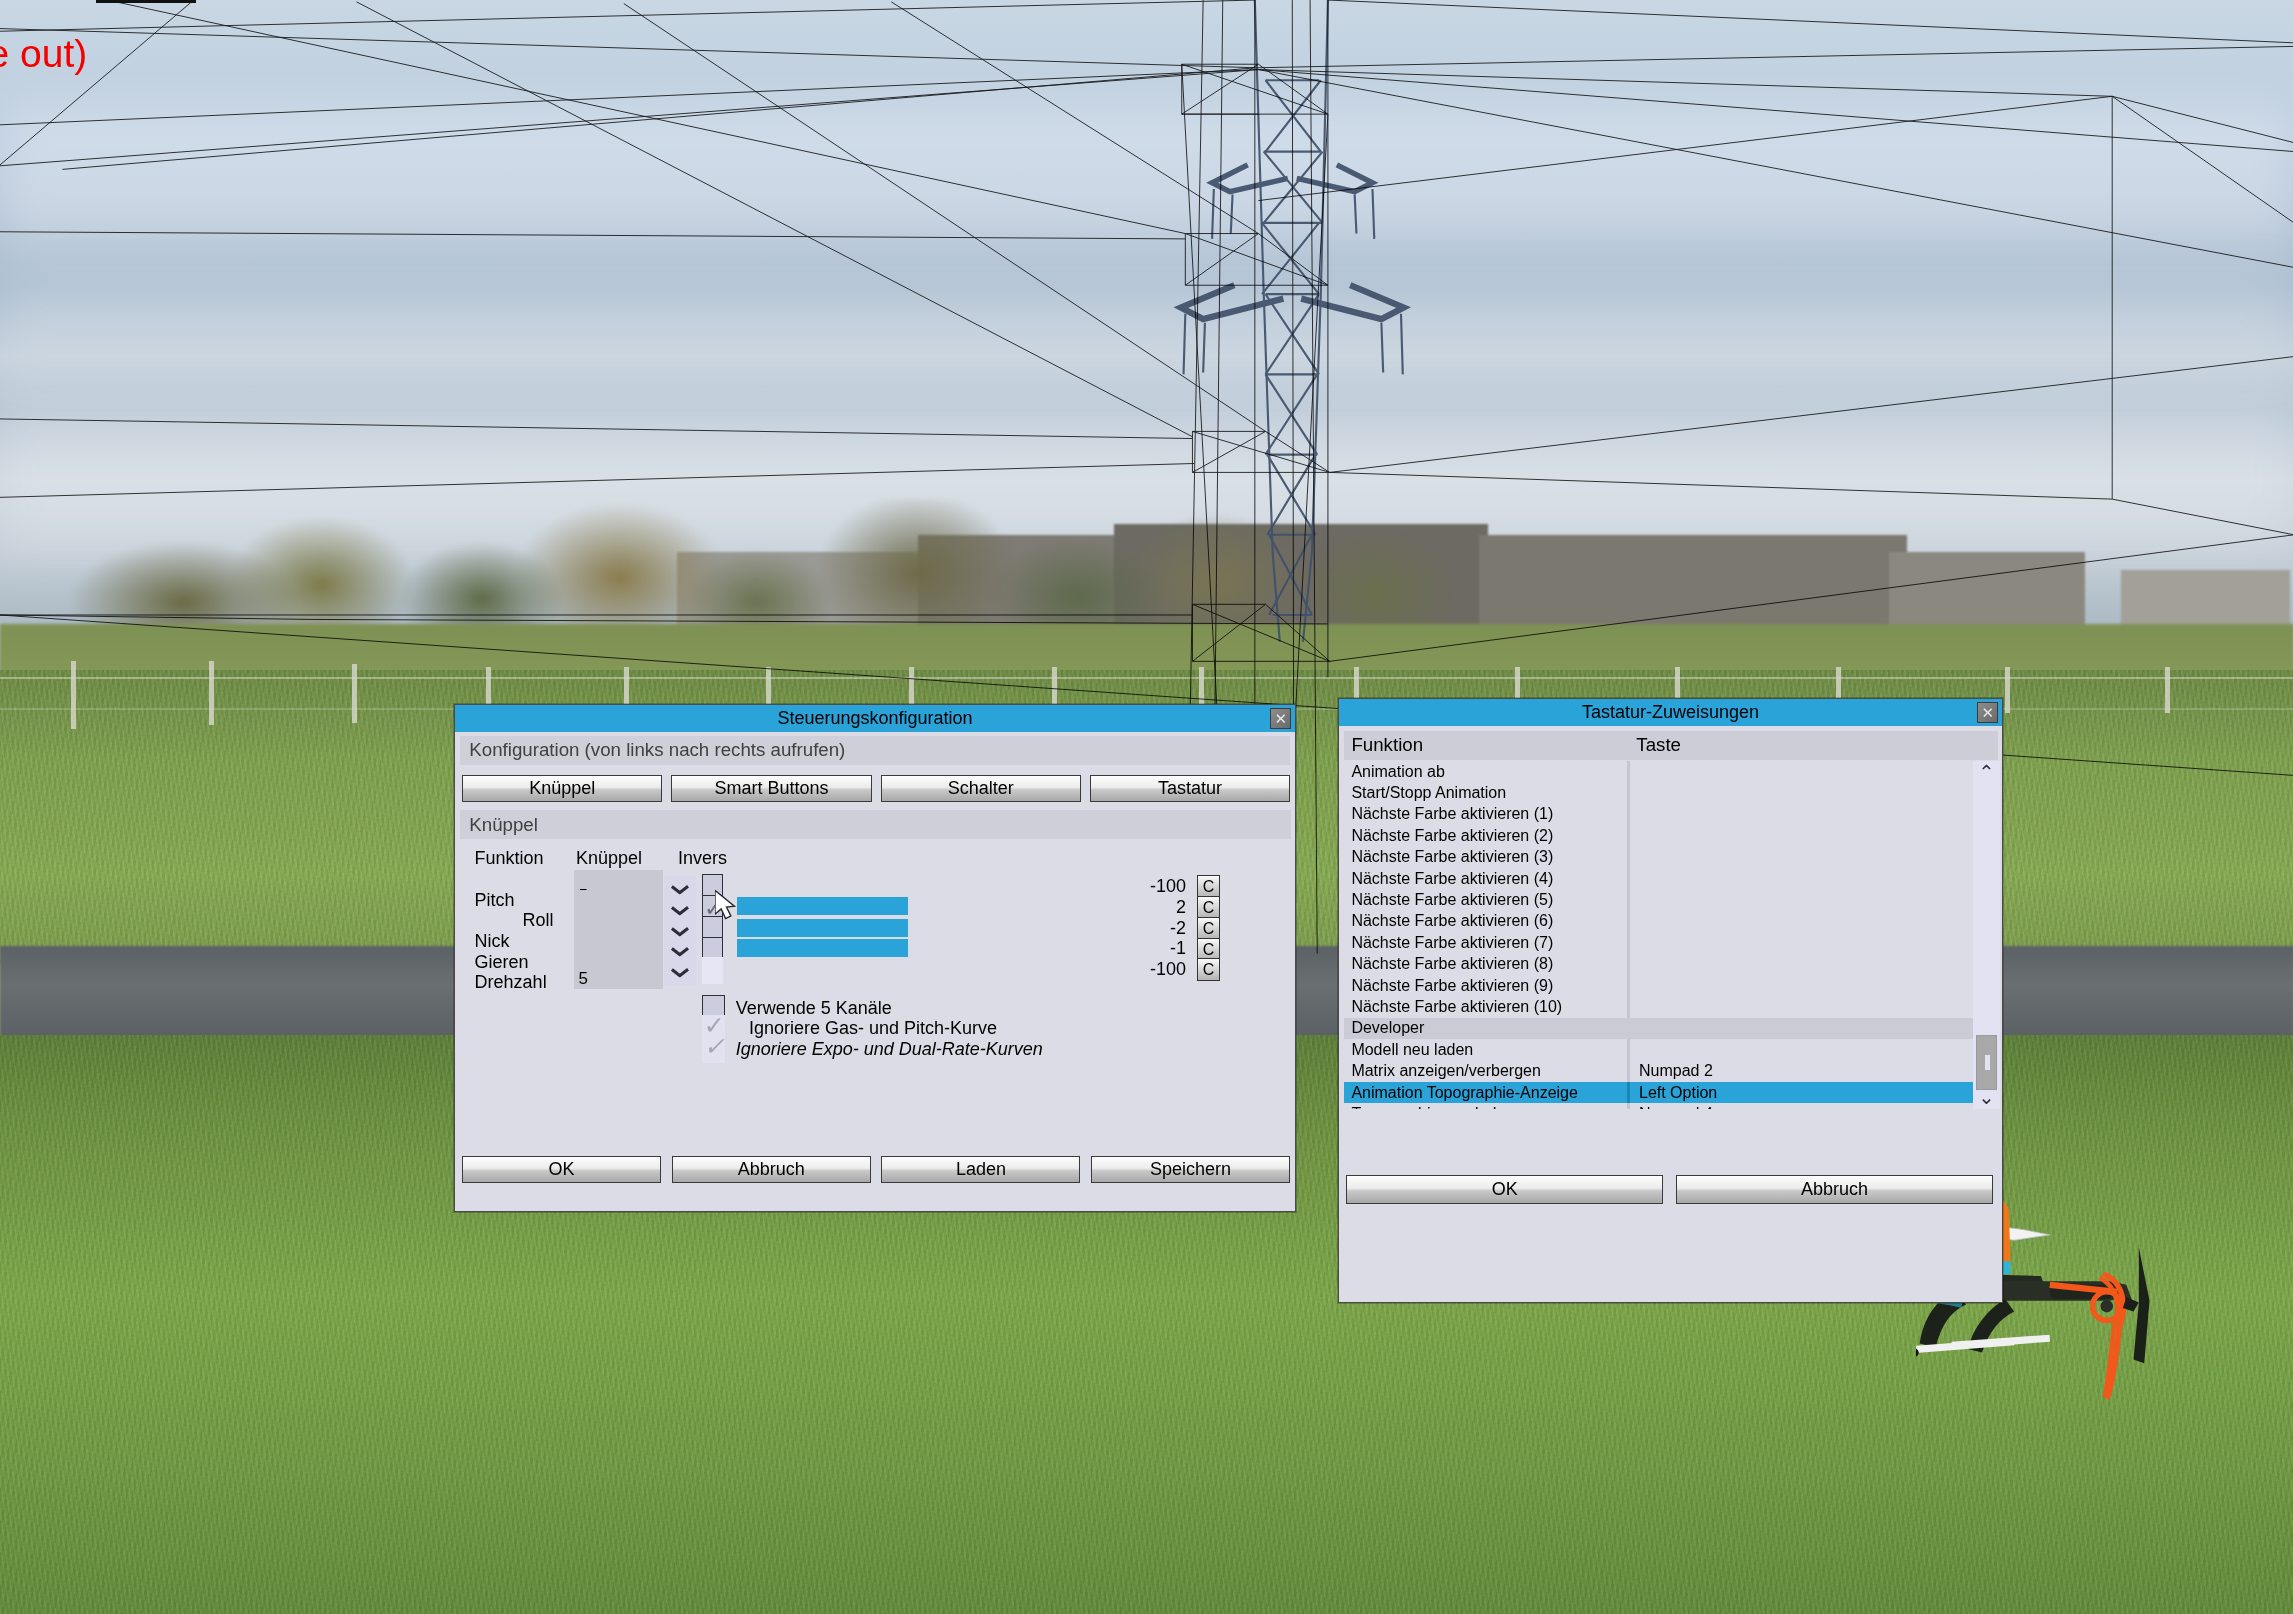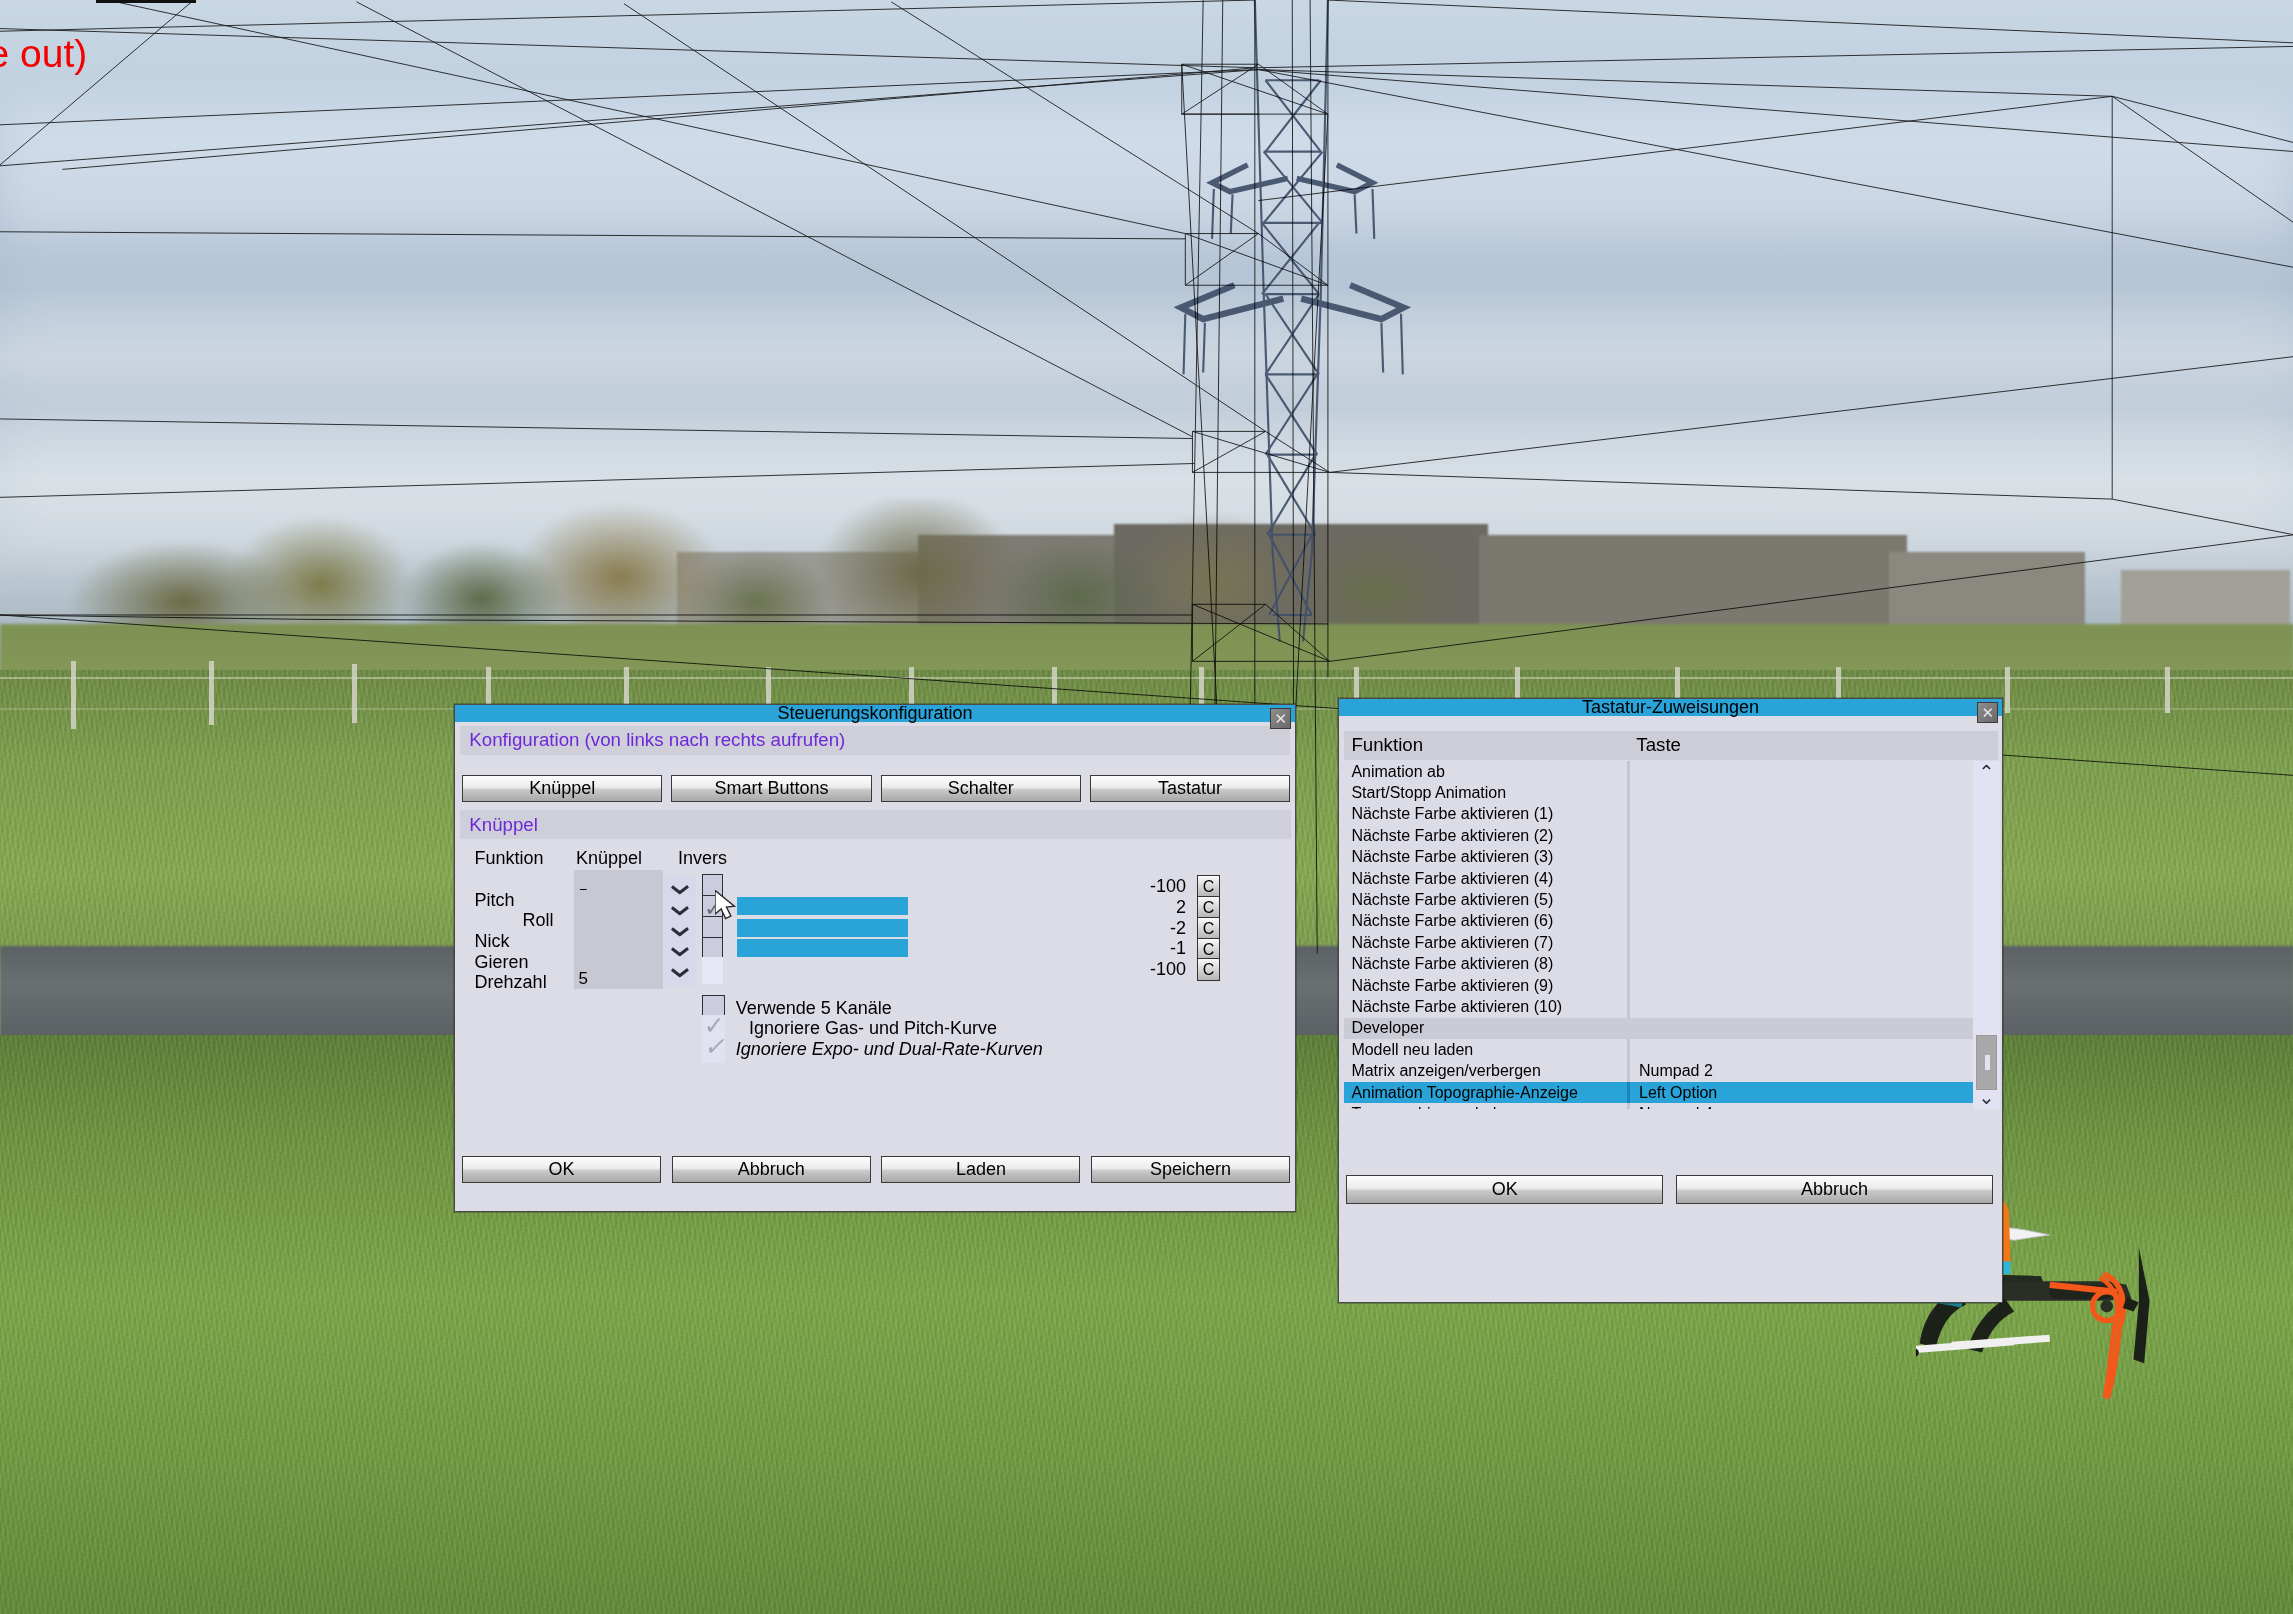--- a/index.html
+++ b/index.html
@@ -113,38 +113,38 @@
   }
 
   
   .dlg {
     position: absolute;
     background: #dcdce6;
     border: 1.8px solid #4a4a4a;
     box-shadow: 0 0 0 0.9px rgba(0,0,0,.25);
   }
   .dlg-title {
-    height: 17px;
+    height: 27px;
     background: #29a3d8;
     display: flex; align-items: center; justify-content: center;
     position: relative;
     font-size: 18px; color: #000;
   }
   .dlg-close {
     position: absolute; right: 3.6px; top: 2.7px;
     width: 21.4px; height: 21.4px;
     background: linear-gradient(135deg,#8d8d8d,#6a6a6a);
     border: 0.9px solid #3b3b3b;
     display:flex; align-items:center; justify-content:center;
     color:#e8e8e8; font-size: 15px; line-height: 1;
     cursor: pointer;
   }
   .band {
     background: #cfcfd9;
-    font-size: 18.7px; color:#6d28d9;
+    font-size: 18.7px; color:#404040;
     padding: 3.6px 9px;
   }
   .btn {
     background: linear-gradient(180deg,#fdfdfd 0%,#ececec 45%,#c9c9c9 55%,#a8a8a8 100%);
     border: 0.9px solid #3a3a3a;
     font-size: 18px; color:#000;
     display:flex; align-items:center; justify-content:center;
     cursor: pointer;
     height: 27px;
   }

